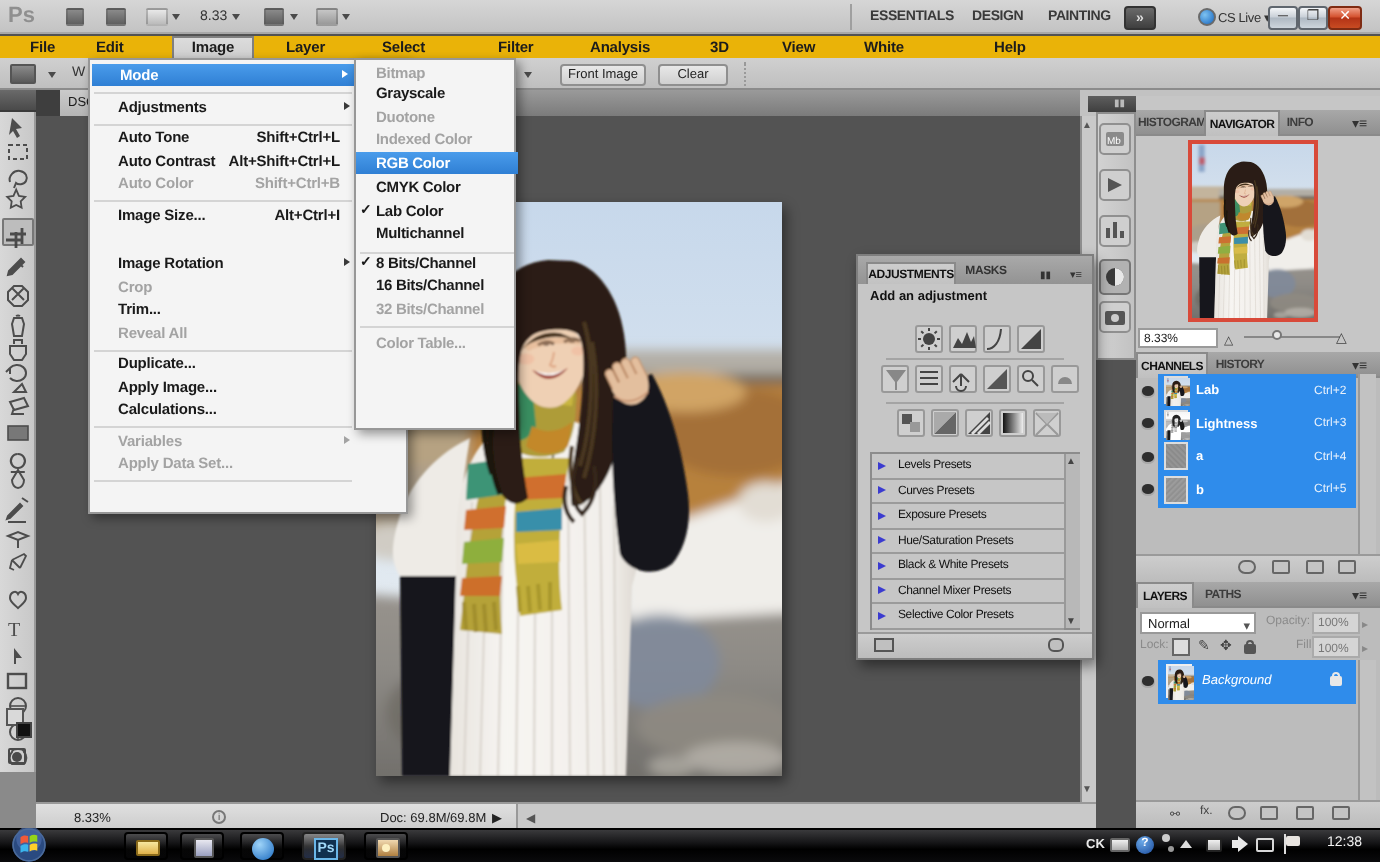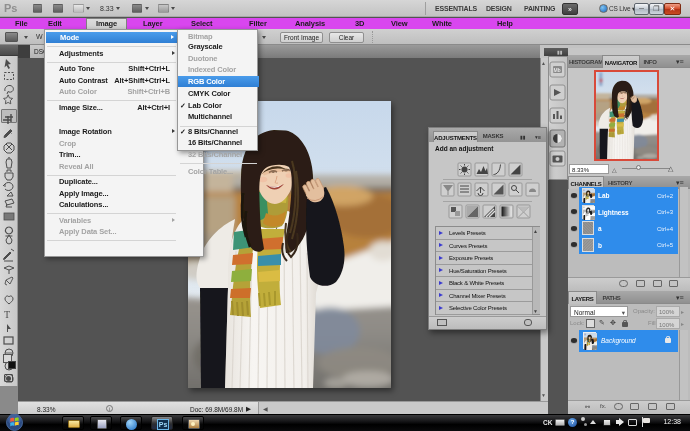--- a/index.html
+++ b/index.html
@@ -11,21 +11,21 @@
 .tbcar{top:7px;width:0;height:0;border-left:2.6px solid transparent;border-right:2.6px solid transparent;border-top:3.5px solid #4a4a4a}
 #zoomtxt{left:100px;top:5px;font-size:7px;color:#333}
 #wsep{left:425px;top:2px;width:1px;height:13px;background:#9f9f9f}
 .ws{top:5px;font-size:7px;font-weight:bold;color:#3a3a3a;letter-spacing:-0.2px}
 #chevbtn{left:562px;top:2.5px;width:16px;height:12px;background:linear-gradient(#6a6a6a,#3f3f3f);border:1px solid #333;border-radius:2px;color:#ddd;font-size:7px;font-weight:bold;text-align:center;line-height:11px}
 #cslive{left:599px;top:4px;width:9px;height:9px;border-radius:50%;background:radial-gradient(circle at 35% 35%,#7ec2f0,#1565c0);border:1px solid #6a6a6a}
 #cslivetxt{left:609px;top:5px;font-size:6.5px;color:#333;letter-spacing:-0.2px}
 .winbtn{top:3px;width:15px;height:12px;border:1px solid #5f666e;border-radius:2px;background:linear-gradient(#f4f6f8,#c9d0d8 45%,#aeb8c2 50%,#cdd5dc);color:#444;font-size:7px;text-align:center;line-height:10px}
 #btnclose{width:17px;background:linear-gradient(#f0a088,#d4512e 45%,#b33316 50%,#c84b22);border-color:#7e2b12;color:#fff}
 
-#menubar{left:0;top:18px;width:690px;height:11px;background:#d946ef;font-size:7.5px;font-weight:bold;letter-spacing:-0.1px;color:#1c1c1c}
+#menubar{left:0;top:18px;width:690px;height:11px;background:#eab308;font-size:7.5px;font-weight:bold;letter-spacing:-0.1px;color:#1c1c1c}
 .mi{position:absolute;top:1px}
 #mimage{position:absolute;left:86px;top:0;width:41px;height:11px;background:linear-gradient(#dcdcdc,#cfcfcf);border:1px solid #808080;border-bottom:none;text-align:center;line-height:10px}
 
 #optbar{left:0;top:29px;width:690px;height:16px;background:linear-gradient(#d0d0d0,#bfbfbf);border-bottom:1px solid #8b8b8b}
 .obtn{top:31.5px;height:11px;background:linear-gradient(#e8e8e8,#cfcfcf);border:1px solid #8f8f8f;border-radius:2px;font-size:6.5px;color:#222;text-align:center}
 
 #tabbar{left:18px;top:45px;width:522px;height:13px;background:linear-gradient(#9a9a9a,#7b7b7b)}
 #doctab{left:30px;top:45px;width:60px;height:13px;background:linear-gradient(#cacaca,#b5b5b5);border-right:1px solid #6e6e6e;font-size:6.5px;color:#1a1a1a;padding:3px 0 0 4px}
 
 #tools{left:0;top:45px;width:18px;height:357px;background:linear-gradient(90deg,#d8d8d8,#c8c8c8);border-right:1px solid #9a9a9a}
@@ -68,21 +68,21 @@
 
 #imenu{left:44px;top:29px;width:160px;height:228px;background:#f4f4f4;border:1px solid #979797;box-shadow:2px 2px 5px rgba(0,0,0,.4);font-size:7.5px;font-weight:bold;letter-spacing:-0.2px;color:#1a1a1a}
 .mitem{position:absolute;left:0;width:133px;height:11.6px;line-height:11.6px}
 .mitem .lbl{position:absolute;left:14px;letter-spacing:-0.1px}
 .mitem .sc{position:absolute;right:8px;letter-spacing:-0.1px}
 .mitem .ar{position:absolute;right:3px;top:3px;width:0;height:0;border-top:2.8px solid transparent;border-bottom:2.8px solid transparent;border-left:3.6px solid #3a3a3a}
 .dis{color:#a3a3a3}
 .msep{position:absolute;left:2px;width:129px;height:1px;background:#d4d4d4}
 #modehl{left:1px;top:1.5px;width:131px;height:11.6px;background:linear-gradient(#4a9ceb,#2f7fd4);color:#fff}
 #modehl .ar{border-left-color:#fff}
-#submenu{left:177px;top:29px;width:81px;height:122px;background:#f4f4f4;border:1px solid #979797;box-shadow:2px 2px 5px rgba(0,0,0,.4);font-size:7.5px;font-weight:bold;letter-spacing:-0.2px;color:#1a1a1a}
+#submenu{left:177px;top:29px;width:81px;height:186px;background:#f4f4f4;border:1px solid #979797;box-shadow:2px 2px 5px rgba(0,0,0,.4);font-size:7.5px;font-weight:bold;letter-spacing:-0.2px;color:#1a1a1a}
 .smitem{position:absolute;left:0;width:81px;height:11.3px;line-height:11.3px}
 .smitem .lbl{position:absolute;left:10px;letter-spacing:-0.15px}
 .chk{position:absolute;left:2px;font-size:7px}
 #rgbhl{background:linear-gradient(#4a9ceb,#2f7fd4);color:#fff}
 
 #adjpanel{left:428px;top:127px;width:119px;height:203px;background:#c6c6c6;border:1px solid #7e7e7e;box-shadow:2px 3px 6px rgba(0,0,0,.45)}
 .plist{position:absolute;left:7px;width:96px;height:12.5px;background:#c6c6c6;border-bottom:1px solid #9b9b9b;font-size:6px;color:#111;padding:3px 0 0 13px;letter-spacing:-0.2px}
 .plist::before{content:"";position:absolute;left:3px;top:3.5px;width:0;height:0;border-top:2.8px solid transparent;border-bottom:2.8px solid transparent;border-left:4px solid #3b3bd0}
 </style></head><body>
 

